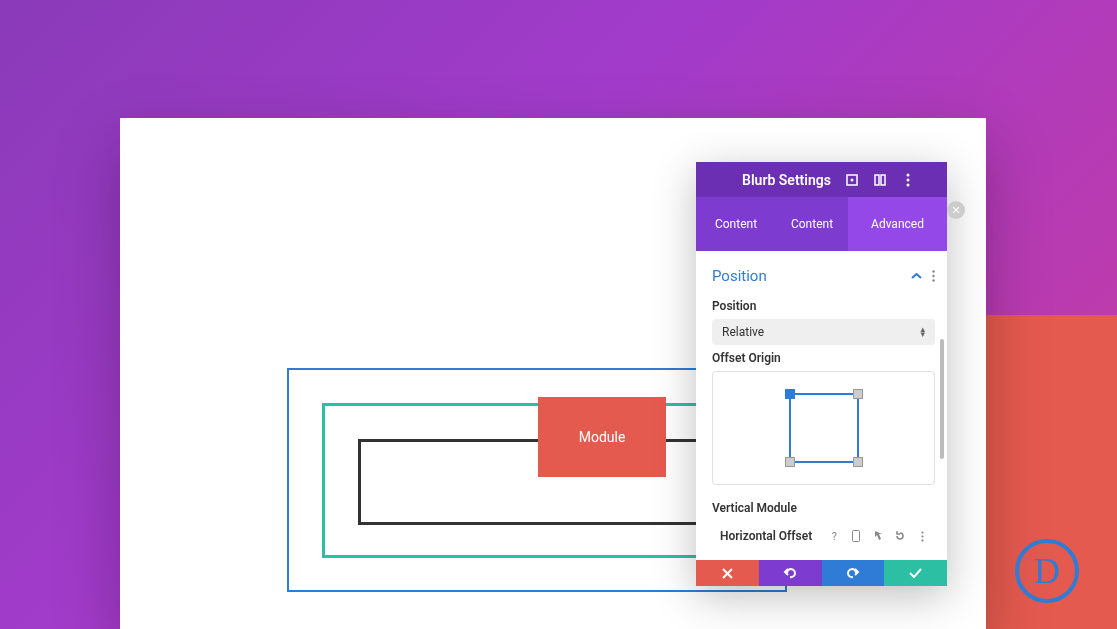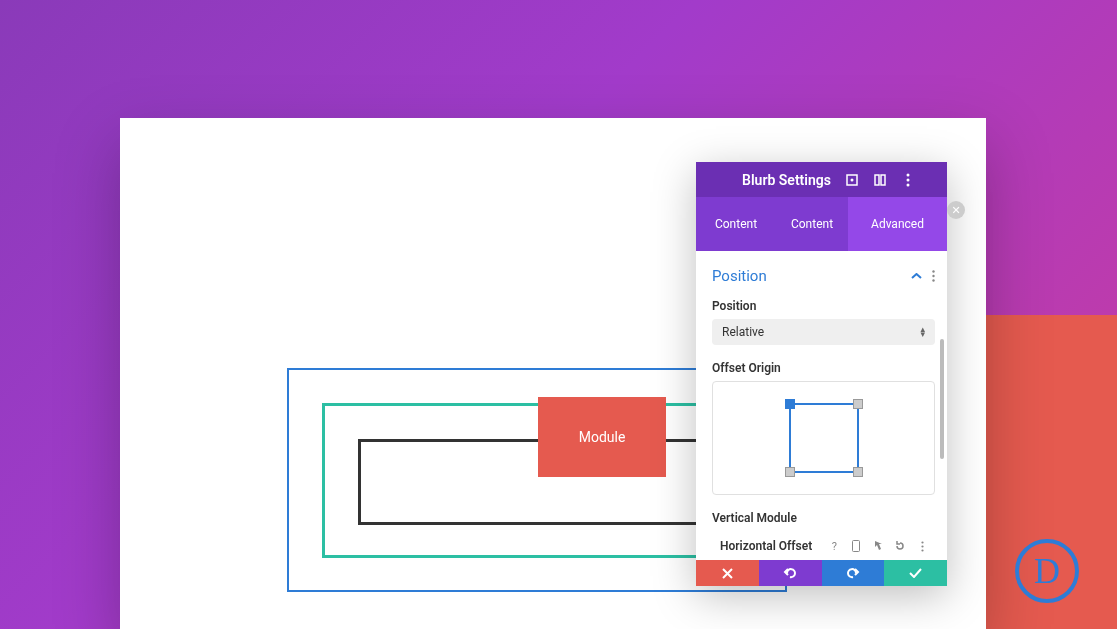--- a/index.html
+++ b/index.html
@@ -19,21 +19,21 @@
 .tabs { display:flex; background:#7e3bd0; color:#fff; font-size:12px; }
 .tab { padding:20px 0; text-align:center; cursor:pointer; }
 .tab-content { width:80px; }
 .tab-design { width:72px; }
 .tab-advanced { width:99px; background:#9448e8; }
 .scroll { flex:1; padding:16px 12px 0 16px; overflow:hidden; position:relative; }
 .section-row { display:flex; align-items:center; justify-content:space-between; margin-bottom:14px; }
 .section-title { color:#2e7cd6; font-size:15px; }
 .section-icons { display:flex; gap:10px; align-items:center; }
 .label { color:#333; font-size:12px; font-weight:600; margin-bottom:6px; }
-.select { background:#efefef; border-radius:4px; height:26px; display:flex; align-items:center; padding:0 10px; font-size:12px; color:#333; position:relative; margin-bottom:16px; cursor:pointer; }
+.select { background:#efefef; border-radius:4px; height:26px; display:flex; align-items:center; padding:0 10px; font-size:12px; color:#333; position:relative; margin-bottom:6px; cursor:pointer; }
 .select-arrows { position:absolute; right:10px; font-size:9px; color:#666; line-height:5px; }
 .origin-box { border:1px solid #e0e0e0; border-radius:4px; height:114px; display:flex; align-items:center; justify-content:center; margin-bottom:16px; }
 .origin-square { position:relative; width:70px; height:70px; border:2px solid #2e7cd6; }
 .origin-h { position:absolute; width:10px; height:10px; background:#ccc; border:1px solid #999; cursor:pointer; }
 .origin-h.active { background:#2e7cd6; border-color:#2e7cd6; }
 .h-tl { top:-6px; left:-6px; }
 .h-tr { top:-6px; right:-6px; }
 .h-bl { bottom:-6px; left:-6px; }
 .h-br { bottom:-6px; right:-6px; }
 .slider-row { display:flex; align-items:center; gap:10px; margin-bottom:16px; }

